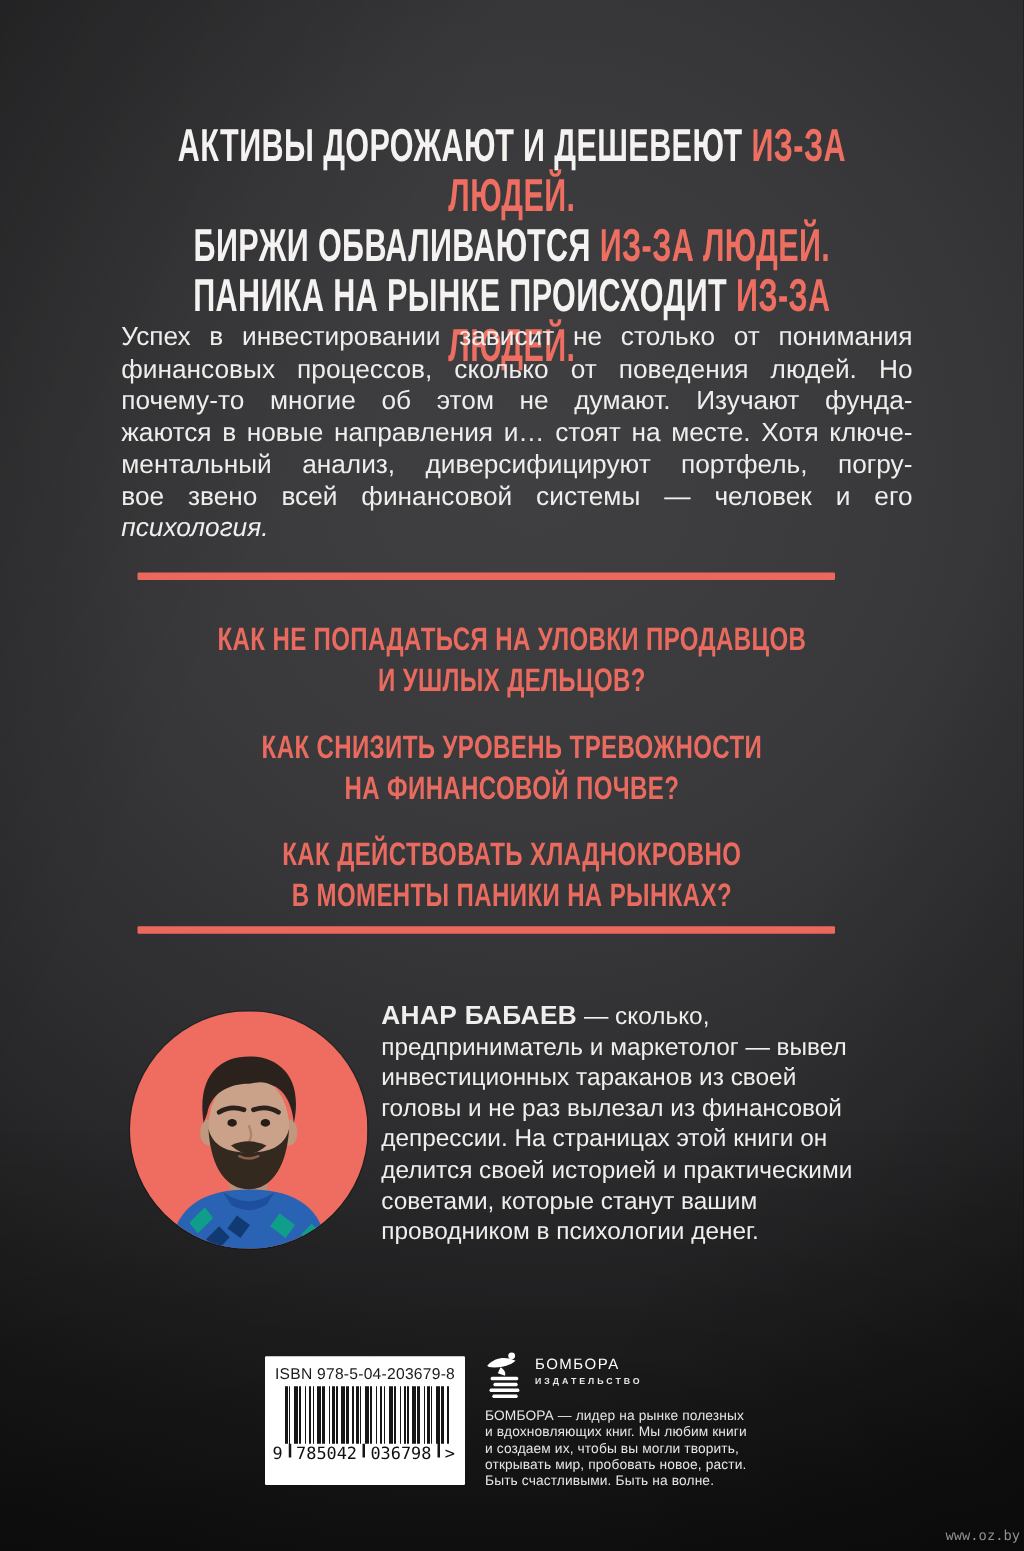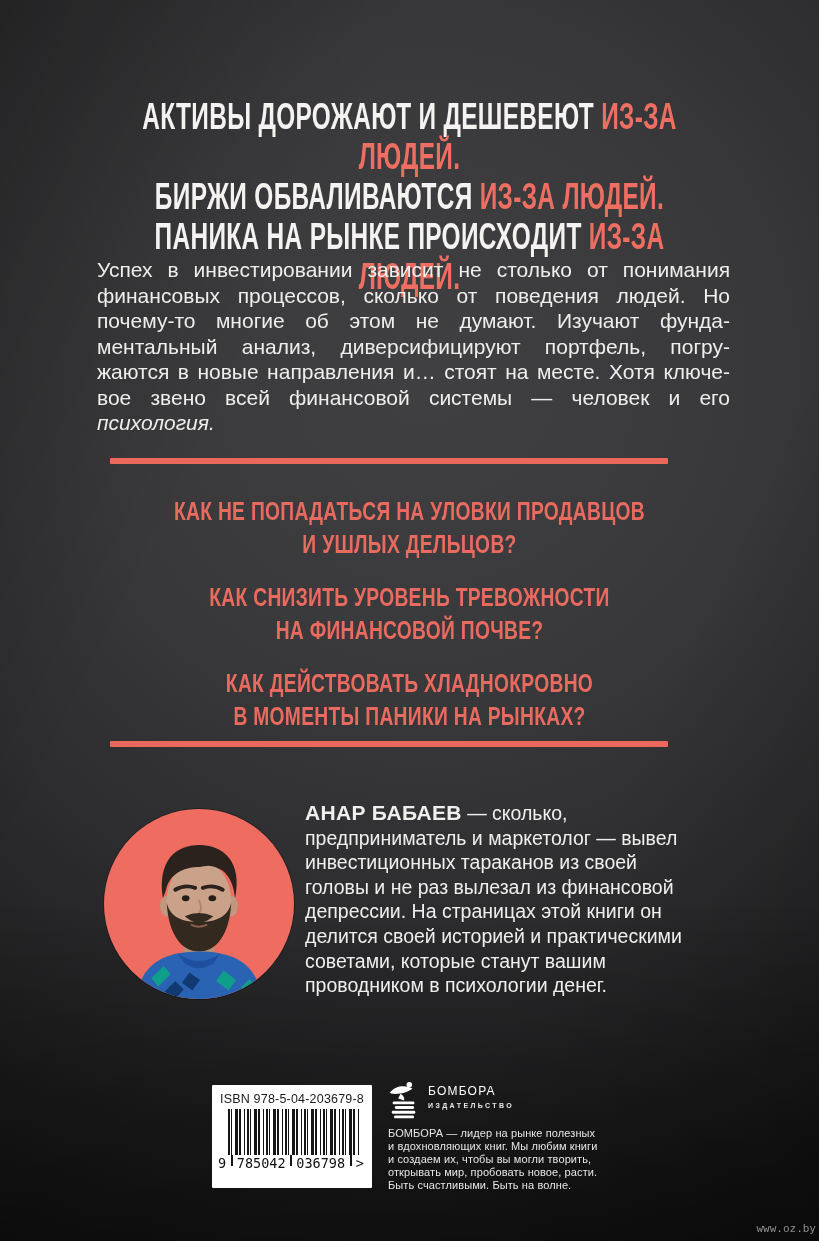--- a/index.html
+++ b/index.html
@@ -100,22 +100,22 @@
   <div class="headline">
     <div><span>АКТИВЫ ДОРОЖАЮТ И ДЕШЕВЕЮТ </span><span class="accent">ИЗ-ЗА ЛЮДЕЙ.</span></div>
     <div><span>БИРЖИ ОБВАЛИВАЮТСЯ </span><span class="accent">ИЗ-ЗА ЛЮДЕЙ.</span></div>
     <div><span>ПАНИКА НА РЫНКЕ ПРОИСХОДИТ </span><span class="accent">ИЗ-ЗА ЛЮДЕЙ.</span></div>
   </div>
 
   <div class="intro">
     <div class="line">Успех в инвестировании зависит не столько от понимания</div>
     <div class="line">финансовых процессов, сколько от поведения людей. Но</div>
     <div class="line">почему-то многие об этом не думают. Изучают фунда-</div>
+    <div class="line">жаются в новые направления и… стоят на месте. Хотя ключе-</div>
     <div class="line">ментальный анализ, диверсифицируют портфель, погру-</div>
-    <div class="line">жаются в новые направления и… стоят на месте. Хотя ключе-</div>
     <div class="line">вое звено всей финансовой системы — человек и его</div>
     <div class="line last">психология.</div>
   </div>
 
   <div class="divider d1"></div>
 
   <div class="questions">
     <div class="q">
       <div>КАК НЕ ПОПАДАТЬСЯ НА УЛОВКИ ПРОДАВЦОВ</div>
       <div>И УШЛЫХ ДЕЛЬЦОВ?</div>

